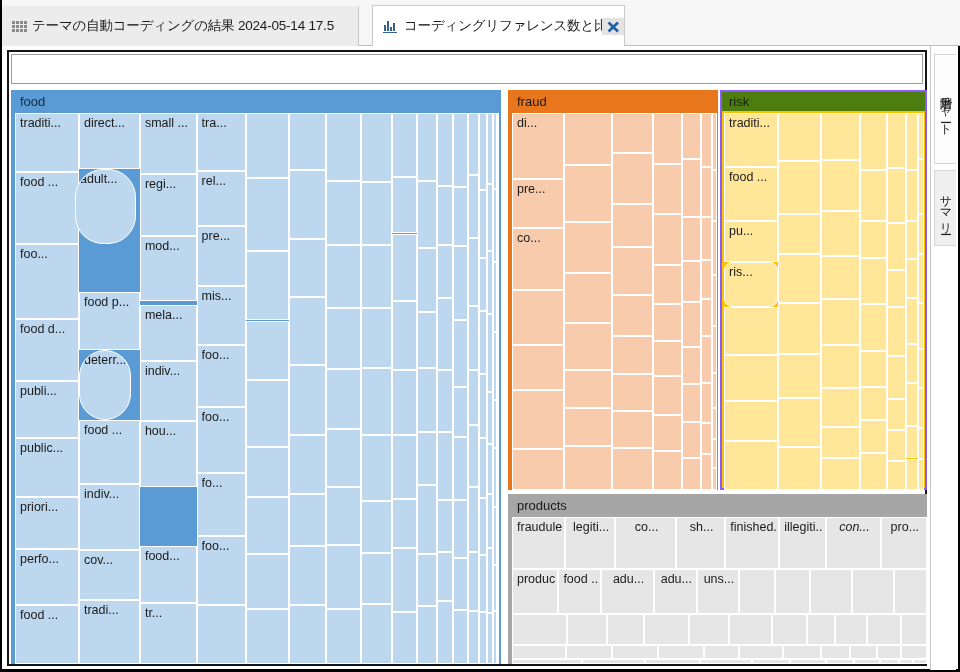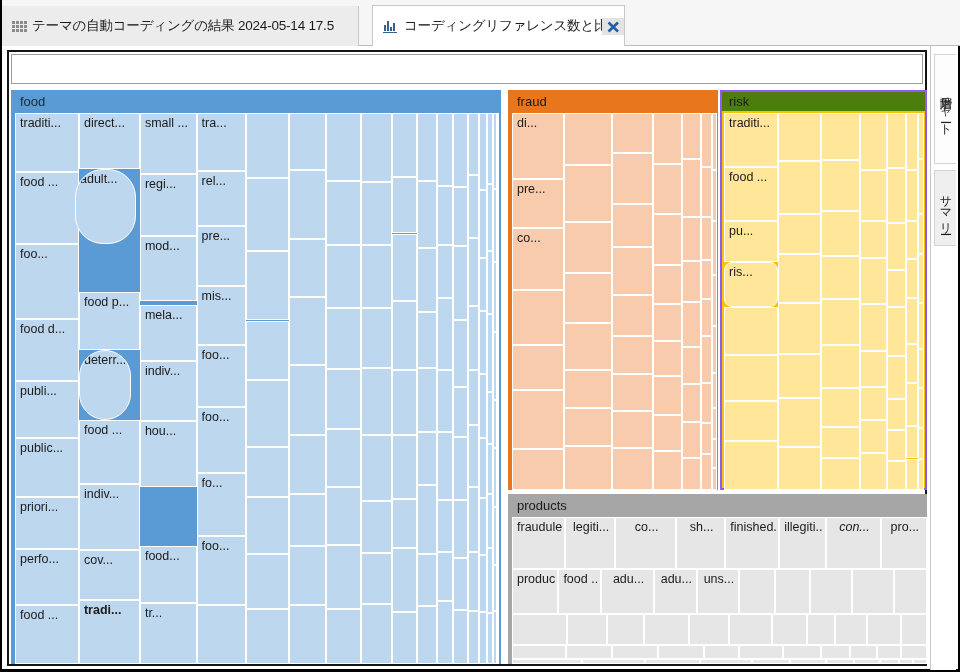--- a/index.html
+++ b/index.html
@@ -185,21 +185,21 @@
             </div>
             <div class="cell" style="left: 65.9573px; top: 309.394px; width: 60.9637px; height: 63.7325px;">
               <span class="lbl">food ...</span>
             </div>
             <div class="cell" style="left: 65.9573px; top: 373.126px; width: 60.9637px; height: 66.2866px;">
               <span class="lbl">indiv...</span>
             </div>
             <div class="cell" style="left: 65.9573px; top: 439.413px; width: 60.9637px; height: 49.3893px;">
               <span class="lbl">cov...</span>
             </div>
-            <div class="cell" style="left: 65.9573px; top: 488.802px; width: 60.9637px; height: 64.1979px; font-weight: bold;">
+            <div class="cell" style="left: 65.9573px; top: 488.802px; width: 60.9637px; height: 64.1979px;">
               <span class="lbl">tradi...</span>
             </div>
             <div class="cell" style="left: 126.921px; top: 2px; width: 56.6898px; height: 61.2061px;">
               <span class="lbl">small ...</span>
             </div>
             <div class="cell" style="left: 126.921px; top: 63.2061px; width: 56.6898px; height: 62.076px;">
               <span class="lbl">regi...</span>
             </div>
             <div class="cell" style="left: 126.921px; top: 125.282px; width: 56.6898px; height: 65px;">
               <span class="lbl">mod...</span>

